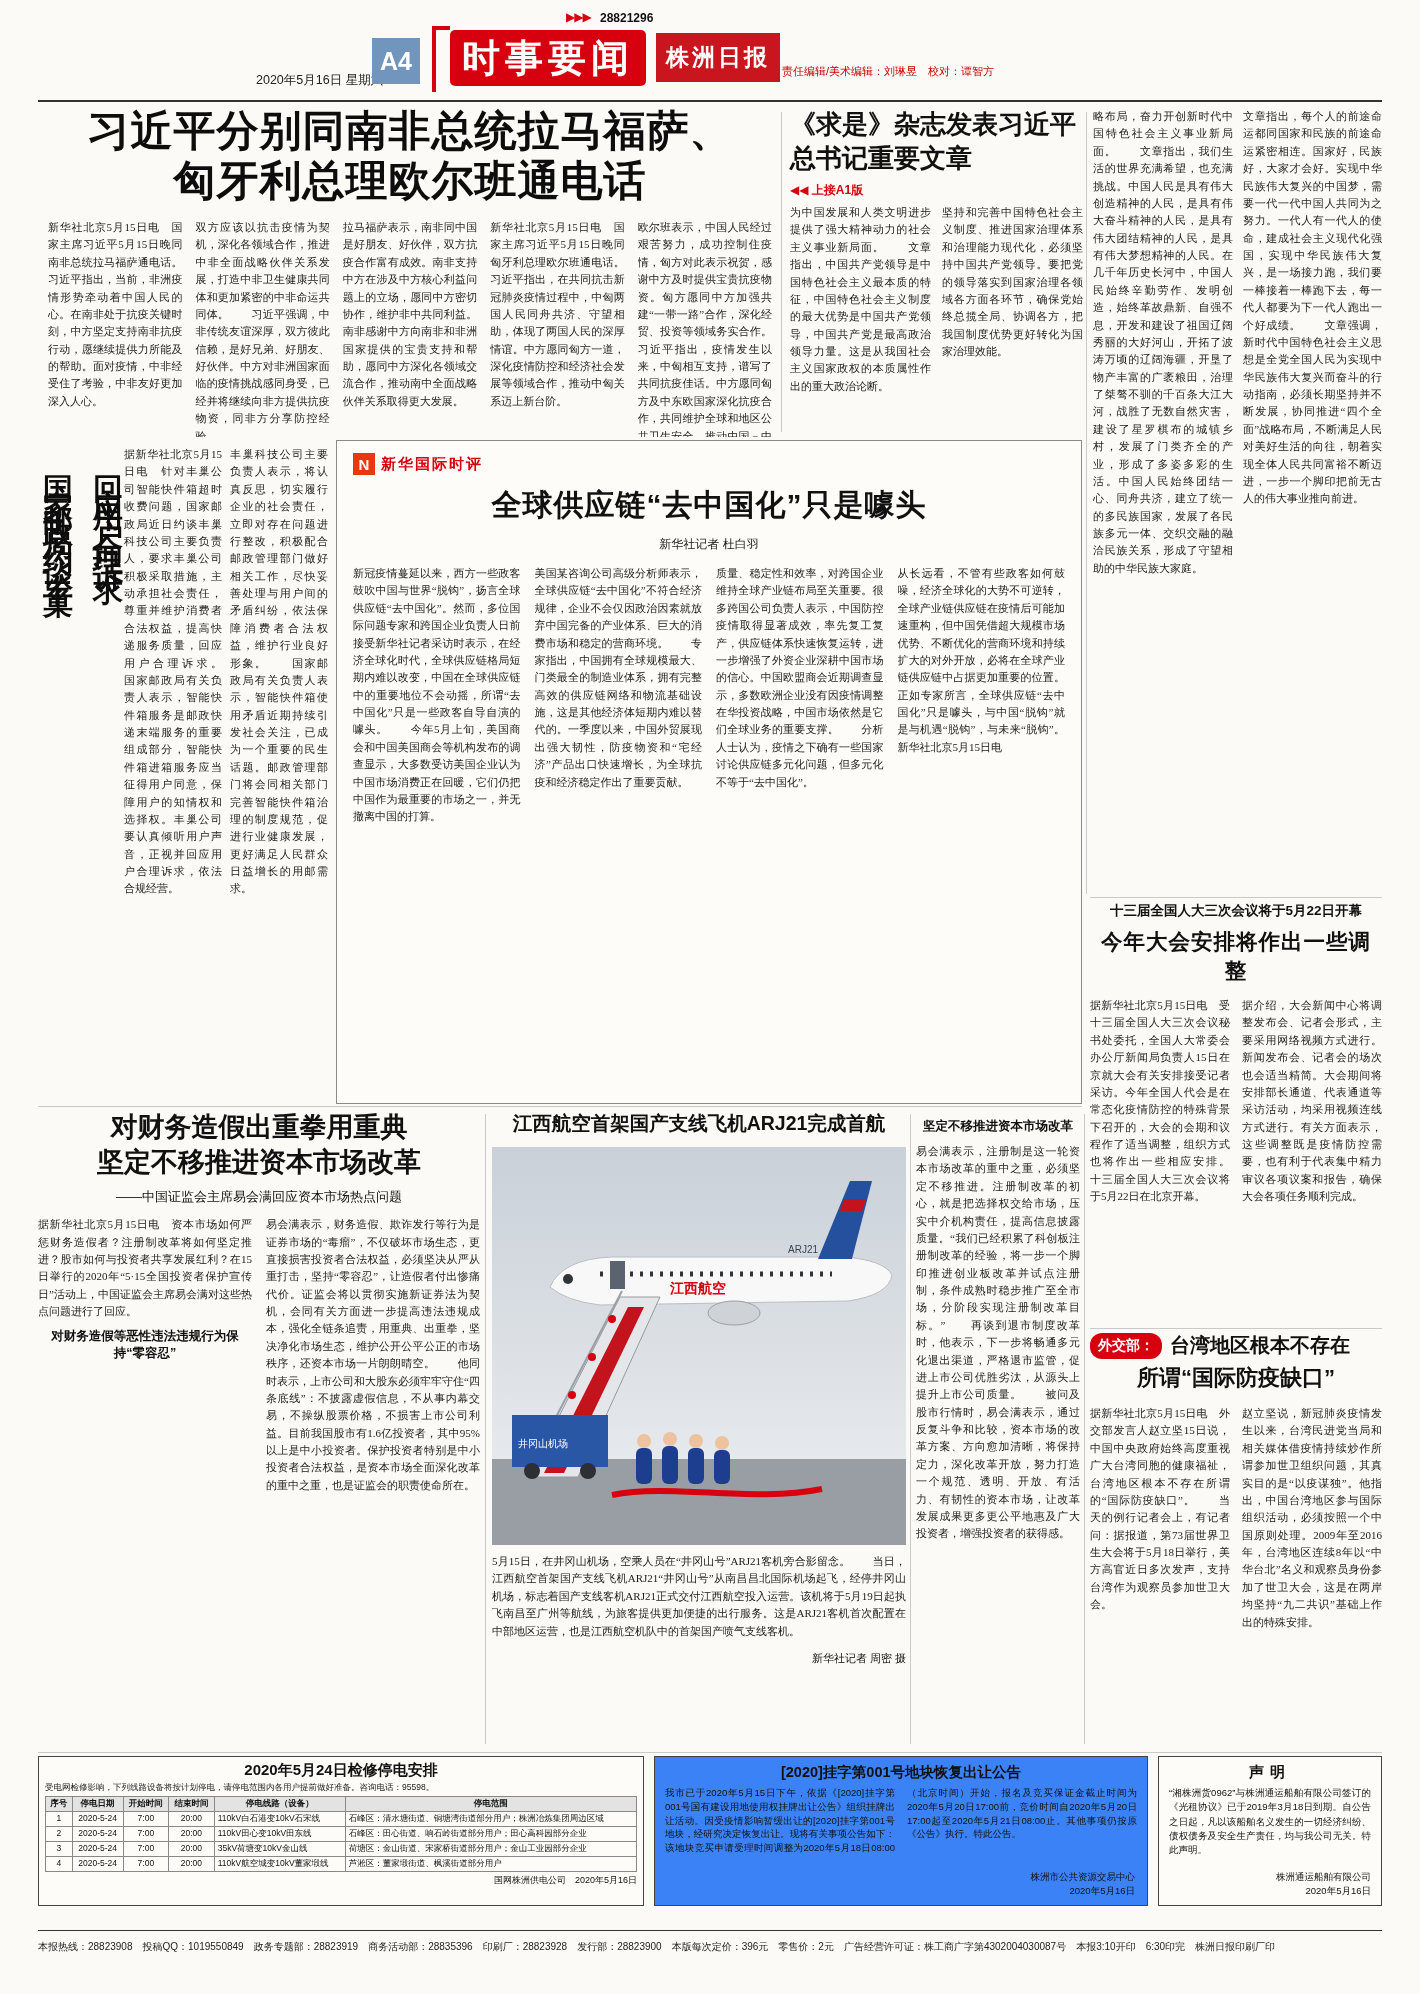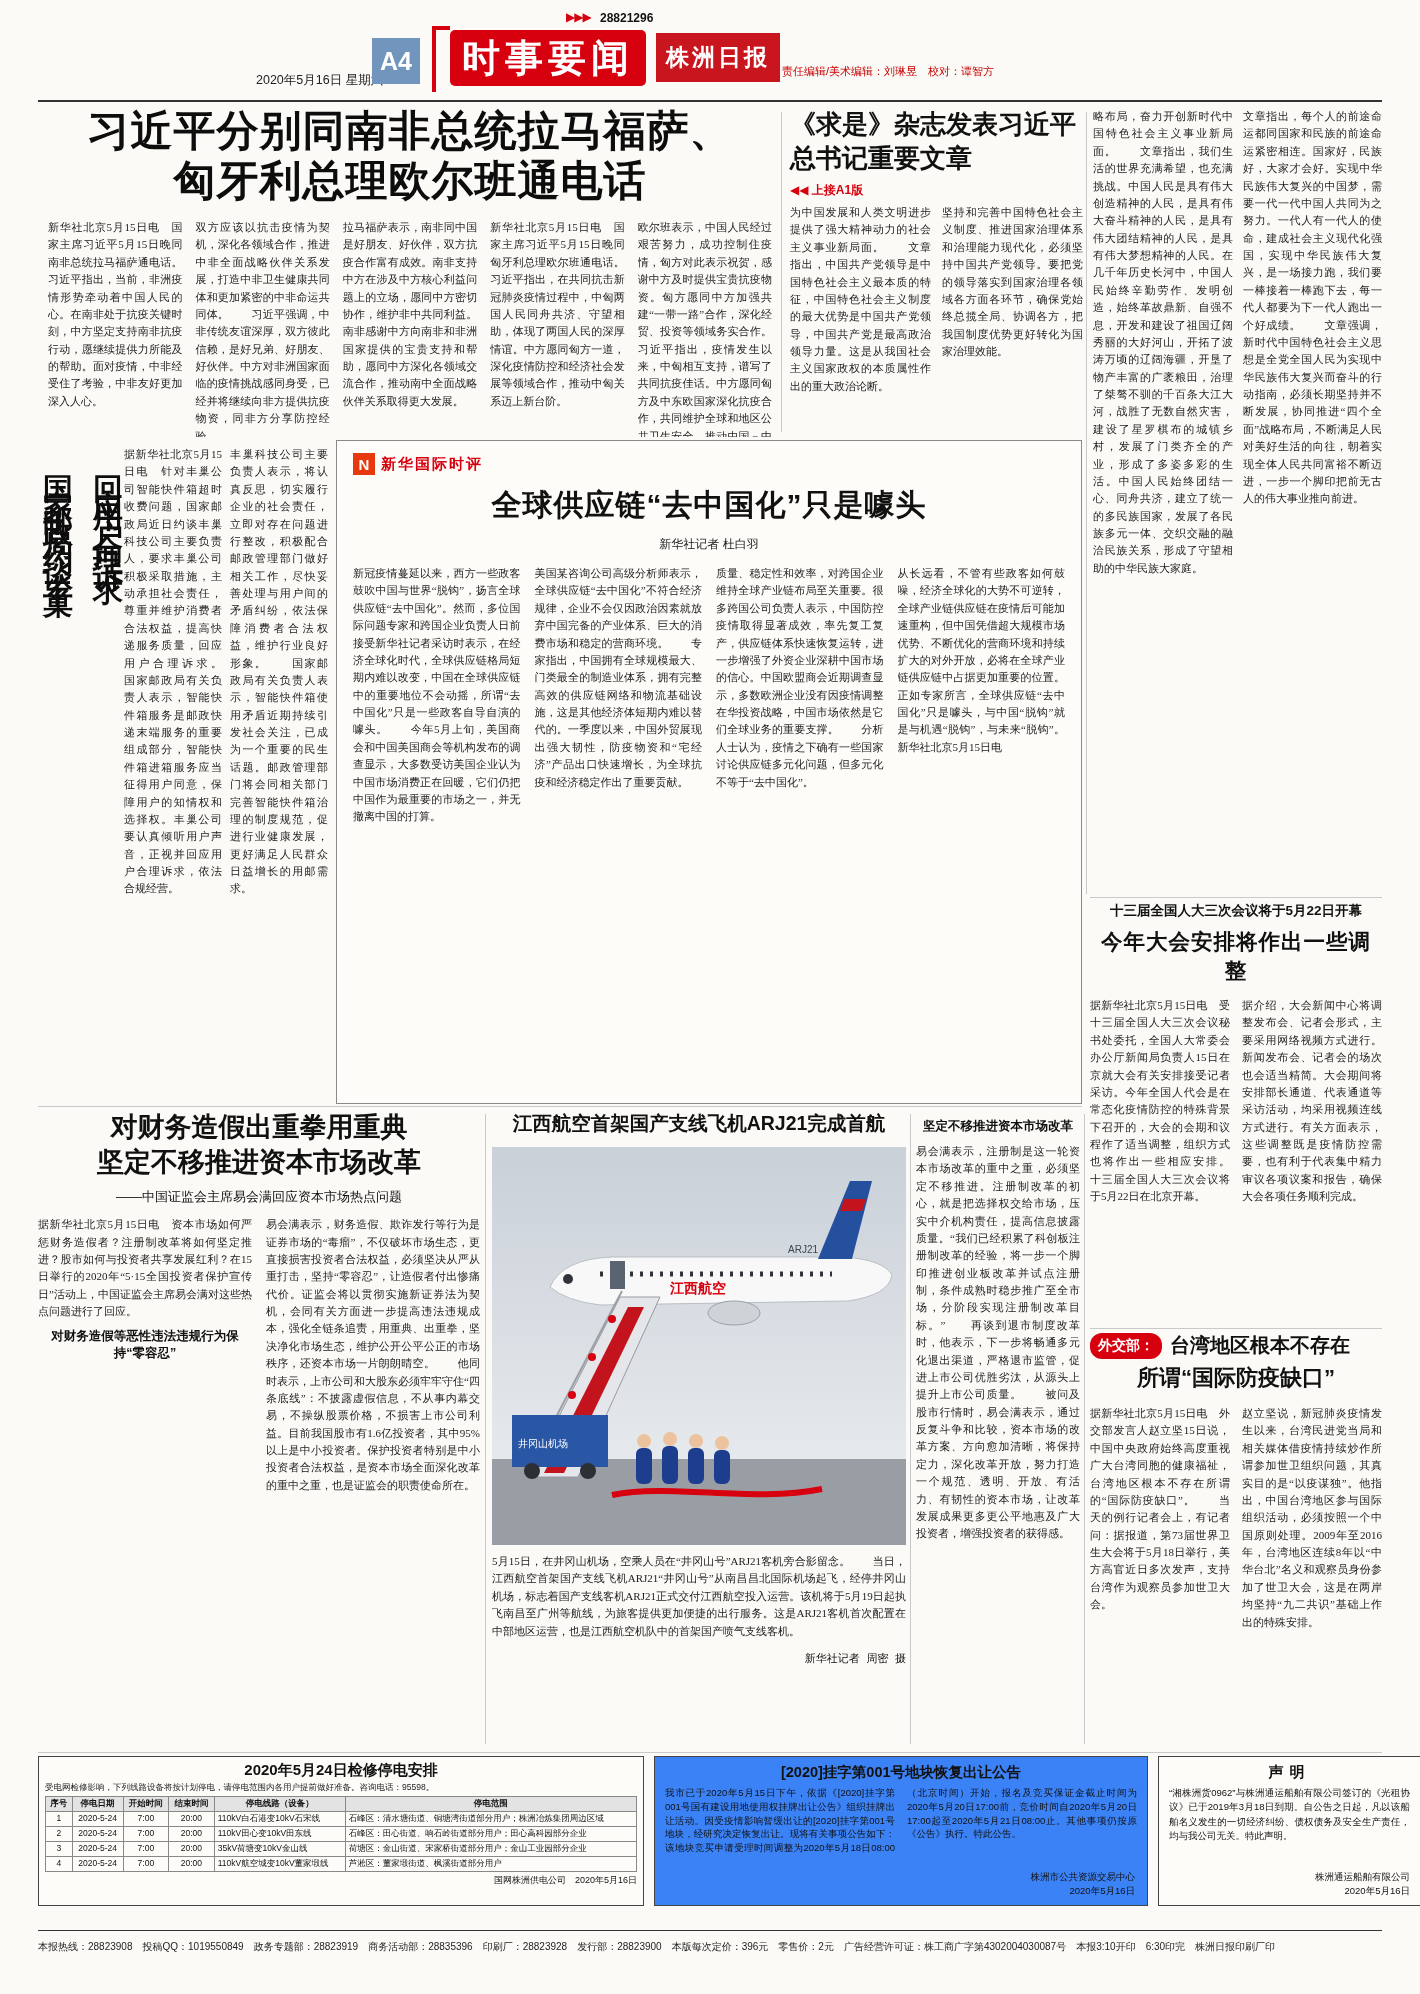--- a/index.html
+++ b/index.html
@@ -81,21 +81,21 @@
              font-family:"Liberation Sans","DejaVu Sans",sans-serif;}
   .cont-col{position:absolute;left:916px;top:1110px;width:164px;height:640px;overflow:hidden;}
   .cont-col p{margin:0;}
 
   
   .arj{position:absolute;left:492px;top:1110px;width:414px;height:640px;}
   .arj-h{text-align:center;font-size:19.5px;font-weight:900;}
   .arj-photo{margin-top:10px;width:414px;height:398px;display:block;background:#d6dade;}
   .arj-cap{margin-top:8px;}
   .arj-credit{text-align:right;font-size:11px;margin-top:4px;
-              font-family:Liberation Mono, monospace;}
+              font-family:Liberation Sans, sans-serif;}
 
   
   .taiwan{position:absolute;left:1090px;top:1332px;width:292px;height:416px;}
   .tw-line1{display:flex;align-items:center;gap:8px;}
   .tw-tag{background:#d7000f;color:#fff;font-size:14px;font-weight:bold;padding:4px 8px;border-radius:12px;}
   .tw-h{font-size:20px;font-weight:900;}
   .tw-h2{font-size:22px;font-weight:900;text-align:center;margin-top:4px;}
   .tw-cols{display:flex;gap:12px;margin-top:12px;height:322px;overflow:hidden;}
   .tw-cols>div{flex:1;overflow:hidden;}
 
@@ -110,21 +110,21 @@
   .outage td.c{text-align:center;white-space:nowrap;}
   .outage-sig{font-size:9px;text-align:right;margin-top:2px;}
 
   .land{position:absolute;left:654px;top:1756px;width:494px;height:150px;border:1px solid #444;
         box-sizing:border-box;padding:6px 10px;background:#3b82f6;}
   .land-title{text-align:center;font-weight:900;font-size:14.5px;}
   .land-body{margin-top:4px;font-size:9.5px;line-height:1.45;column-count:2;column-gap:12px;
              height:88px;overflow:hidden;text-align:justify;}
   .land-sig{position:absolute;right:12px;bottom:7px;text-align:right;font-size:9.5px;line-height:1.5;}
 
-  .stmt{position:absolute;left:1158px;top:1756px;width:263px;height:150px;border:1px solid #444;
+  .stmt{position:absolute;left:1158px;top:1756px;width:224px;height:150px;border:1px solid #444;
         box-sizing:border-box;padding:6px 10px;background:#fdfcf8;}
   .stmt-title{text-align:center;font-weight:900;font-size:15px;letter-spacing:6px;}
   .stmt-body{margin-top:4px;font-size:9.5px;line-height:1.5;text-align:justify;}
   .stmt-sig{position:absolute;right:10px;bottom:7px;text-align:right;font-size:9.5px;line-height:1.5;}
 
   
   #hrule-footer{top:1930px;border-top:1.5px solid #333;}
   .footer{position:absolute;left:38px;top:1940px;width:1344px;font-size:10px;color:#222;
           white-space:nowrap;overflow:hidden;}
 

